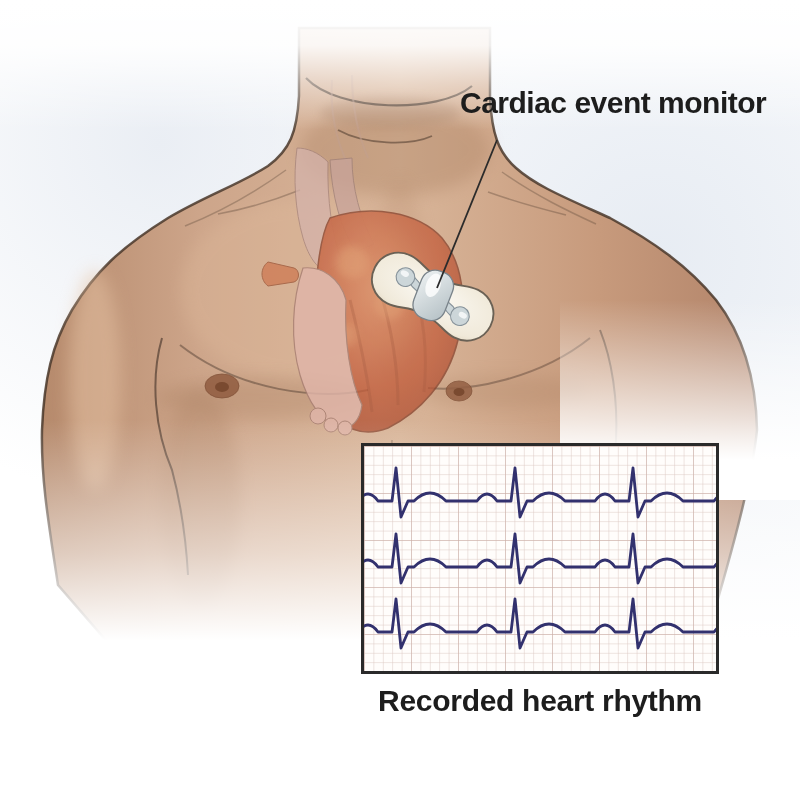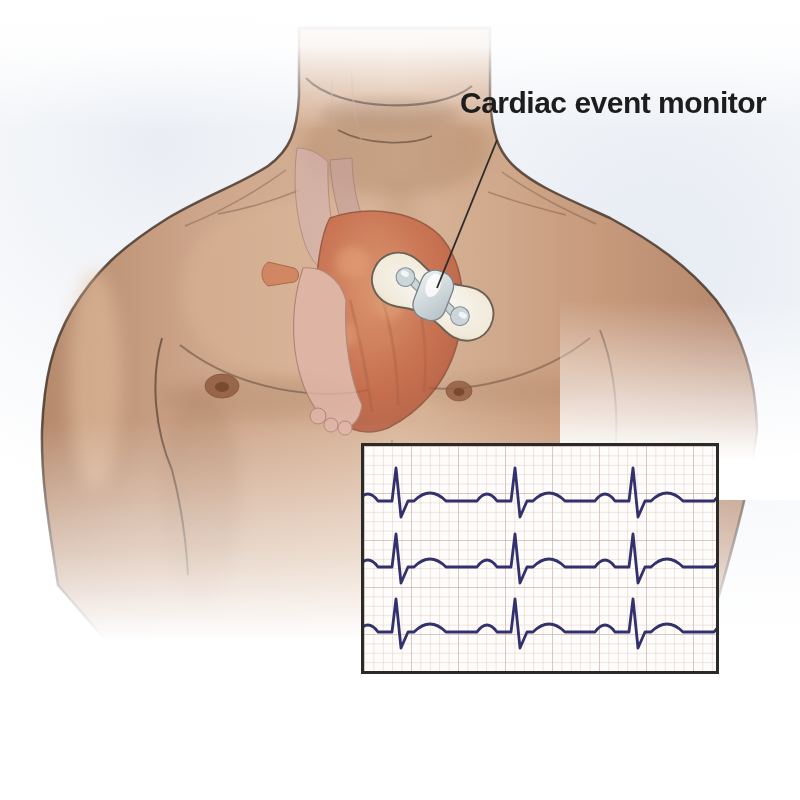--- a/index.html
+++ b/index.html
@@ -186,13 +186,14 @@
       <rect data-name="ecg-grid-major-lines" width="352" height="225" fill="url(#gridMajor)"></rect>
       <g data-name="ecg-traces">
           <path d="M -20 55 L -125 55 Q -115 41 -105 55 L -91 55 L -87 22 L -82 71 L -75 55 L -69 55 Q -53 39 -37 55 L -6 55 Q 4 41 14 55 L 28 55 L 32 22 L 37 71 L 44 55 L 50 55 Q 66 39 82 55 L 113 55 Q 123 41 133 55 L 147 55 L 151 22 L 156 71 L 163 55 L 169 55 Q 185 39 201 55 L 231 55 Q 241 41 251 55 L 265 55 L 269 22 L 274 71 L 281 55 L 287 55 Q 303 39 319 55 L 350 55 Q 360 41 370 55 L 384 55 L 388 22 L 393 71 L 400 55 L 406 55 Q 422 39 438 55 L 372 55" data-name="ecg-trace-row"></path>
           <path d="M -20 121 L -125 121 Q -115 107 -105 121 L -91 121 L -87 88 L -82 137 L -75 121 L -69 121 Q -53 105 -37 121 L -6 121 Q 4 107 14 121 L 28 121 L 32 88 L 37 137 L 44 121 L 50 121 Q 66 105 82 121 L 113 121 Q 123 107 133 121 L 147 121 L 151 88 L 156 137 L 163 121 L 169 121 Q 185 105 201 121 L 231 121 Q 241 107 251 121 L 265 121 L 269 88 L 274 137 L 281 121 L 287 121 Q 303 105 319 121 L 350 121 Q 360 107 370 121 L 384 121 L 388 88 L 393 137 L 400 121 L 406 121 Q 422 105 438 121 L 372 121" data-name="ecg-trace-row"></path>
           <path d="M -20 186 L -125 186 Q -115 172 -105 186 L -91 186 L -87 153 L -82 202 L -75 186 L -69 186 Q -53 170 -37 186 L -6 186 Q 4 172 14 186 L 28 186 L 32 153 L 37 202 L 44 186 L 50 186 Q 66 170 82 186 L 113 186 Q 123 172 133 186 L 147 186 L 151 153 L 156 202 L 163 186 L 169 186 Q 185 170 201 186 L 231 186 Q 241 172 251 186 L 265 186 L 269 153 L 274 202 L 281 186 L 287 186 Q 303 170 319 186 L 350 186 Q 360 172 370 186 L 384 186 L 388 153 L 393 202 L 400 186 L 406 186 Q 422 170 438 186 L 372 186" data-name="ecg-trace-row"></path>
         </g>
     </svg>
   </div>
 
   <div class="label" id="device-label" data-name="device-label">Cardiac event monitor</div>
+  <div class="label" id="ecg-caption" data-name="ecg-caption">Recorded heart rhythm</div>
 </div>
 
 </body></html>

